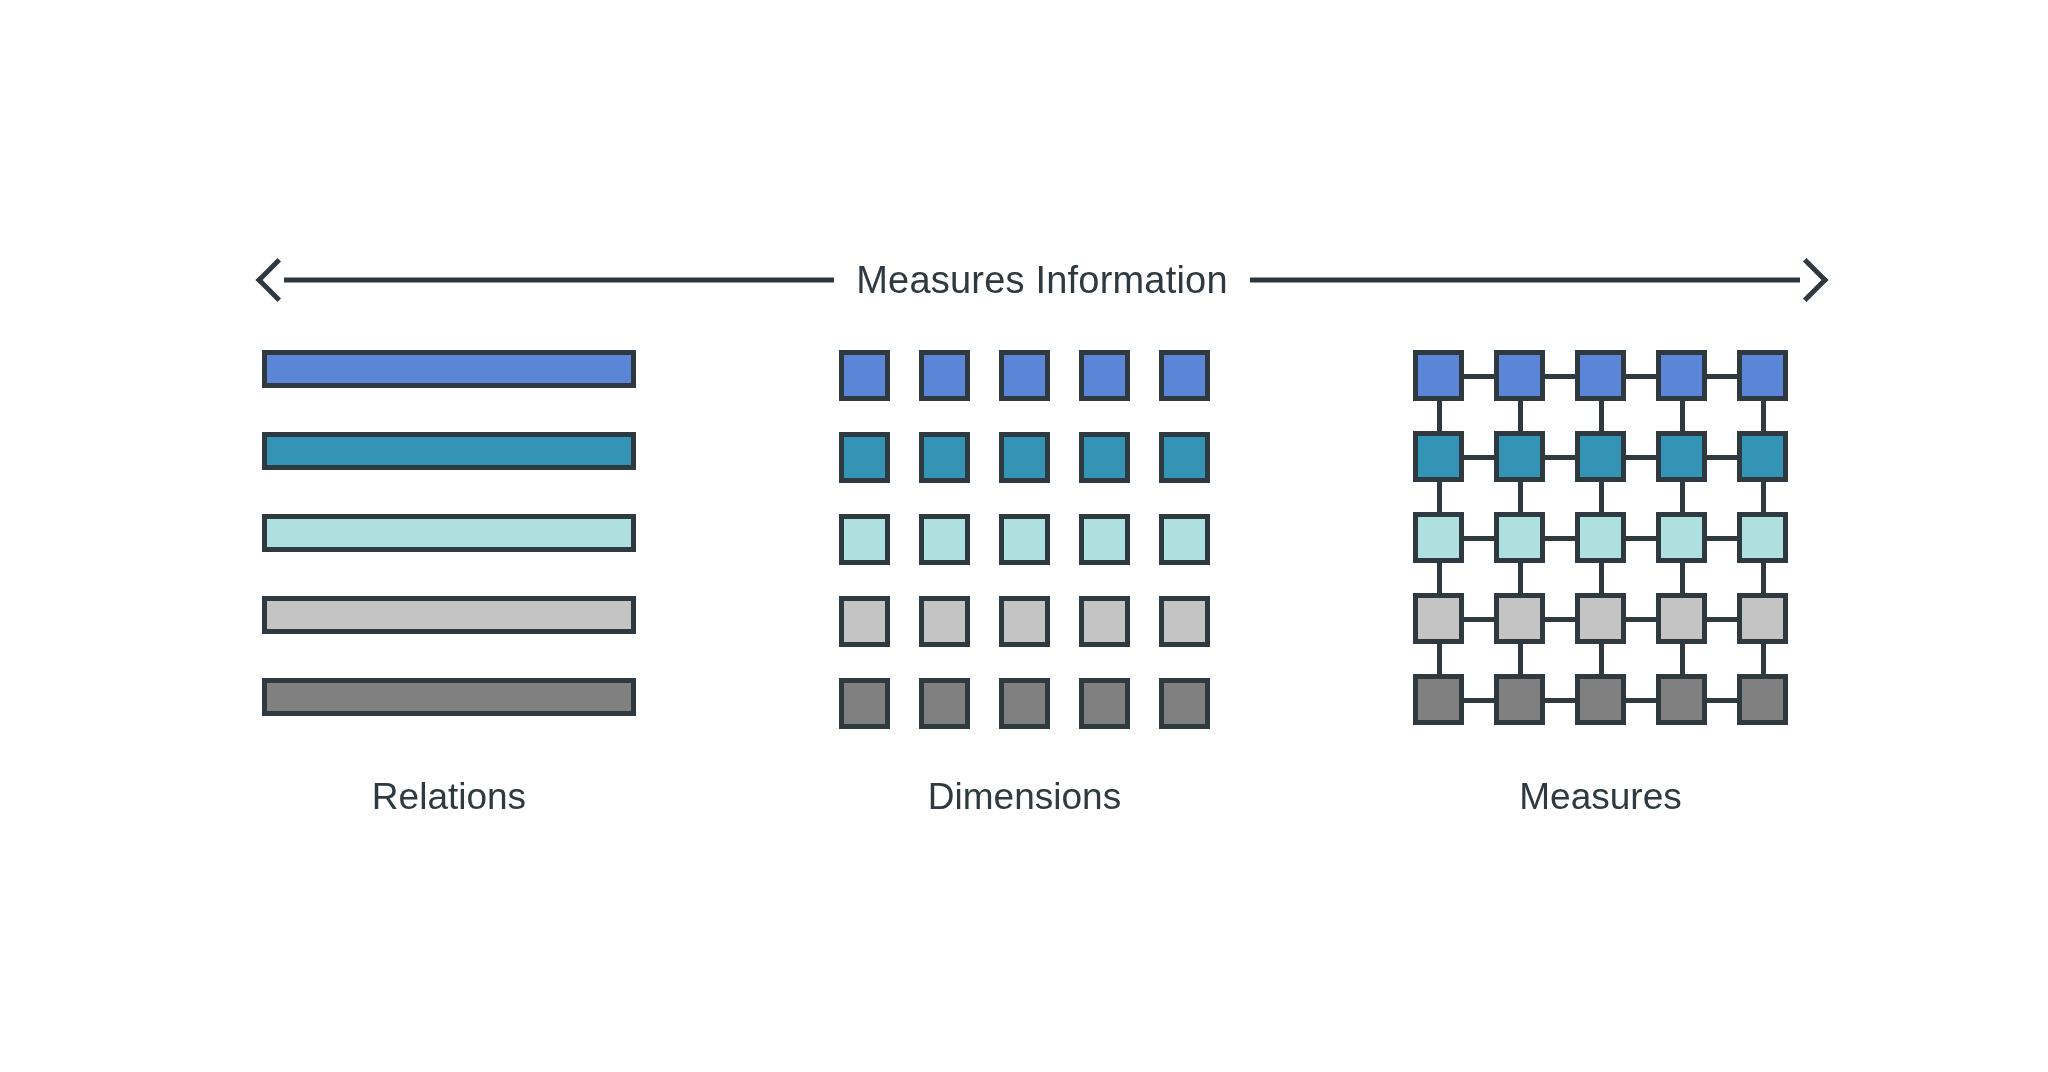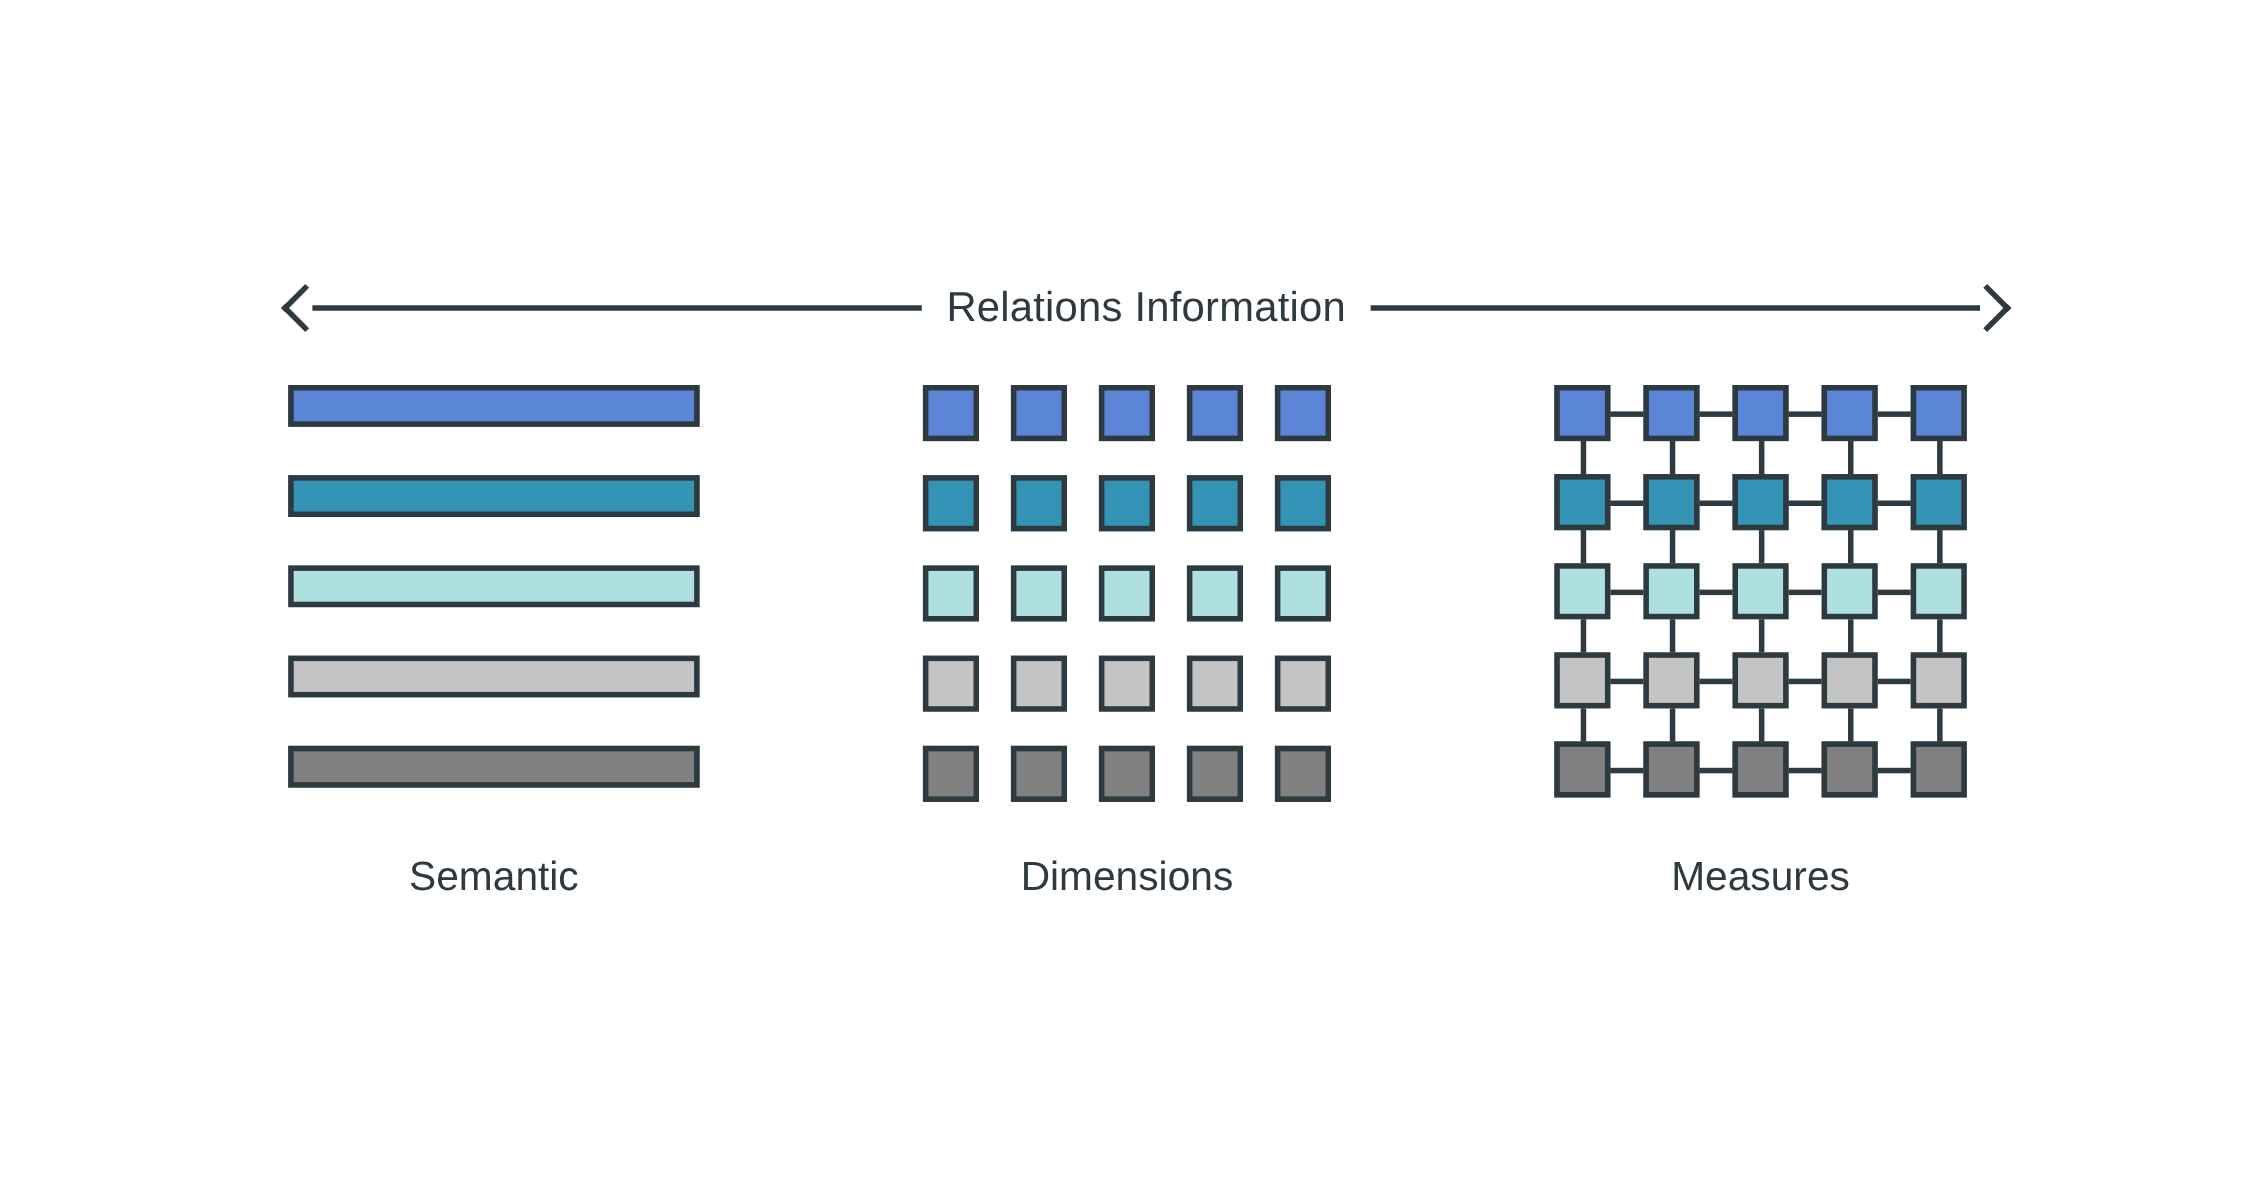--- a/index.html
+++ b/index.html
@@ -131,40 +131,40 @@
 </style>
 </head>
 <body>
 
 <div id="stage">
 
   <div class="axis">
     <div class="axis-line"></div>
     <div class="axis-head left"></div>
     <div class="axis-head right"></div>
-    <div class="axis-label">Relations Information</div>
+    <div class="axis-label">Measures Information</div>
   </div>
 
   <div class="group" id="grp-measures">
     <div class="bar-row">
       <div class="bar" style="background: rgb(91, 134, 216);"></div>
     </div>
     <div class="bar-row">
       <div class="bar" style="background: rgb(52, 148, 181);"></div>
     </div>
     <div class="bar-row">
       <div class="bar" style="background: rgb(173, 224, 223);"></div>
     </div>
     <div class="bar-row">
       <div class="bar" style="background: rgb(196, 196, 196);"></div>
     </div>
     <div class="bar-row">
       <div class="bar" style="background: rgb(128, 128, 128);"></div>
     </div>
-    <div class="group-caption">Semantic</div>
+    <div class="group-caption">Relations</div>
   </div>
 
   <div class="group" id="grp-dimensions">
     <div class="dim-row">
         <div class="cell" style="background: rgb(91, 134, 216);"></div>
         <div class="cell" style="background: rgb(91, 134, 216);"></div>
         <div class="cell" style="background: rgb(91, 134, 216);"></div>
         <div class="cell" style="background: rgb(91, 134, 216);"></div>
         <div class="cell" style="background: rgb(91, 134, 216);"></div>
       </div>

